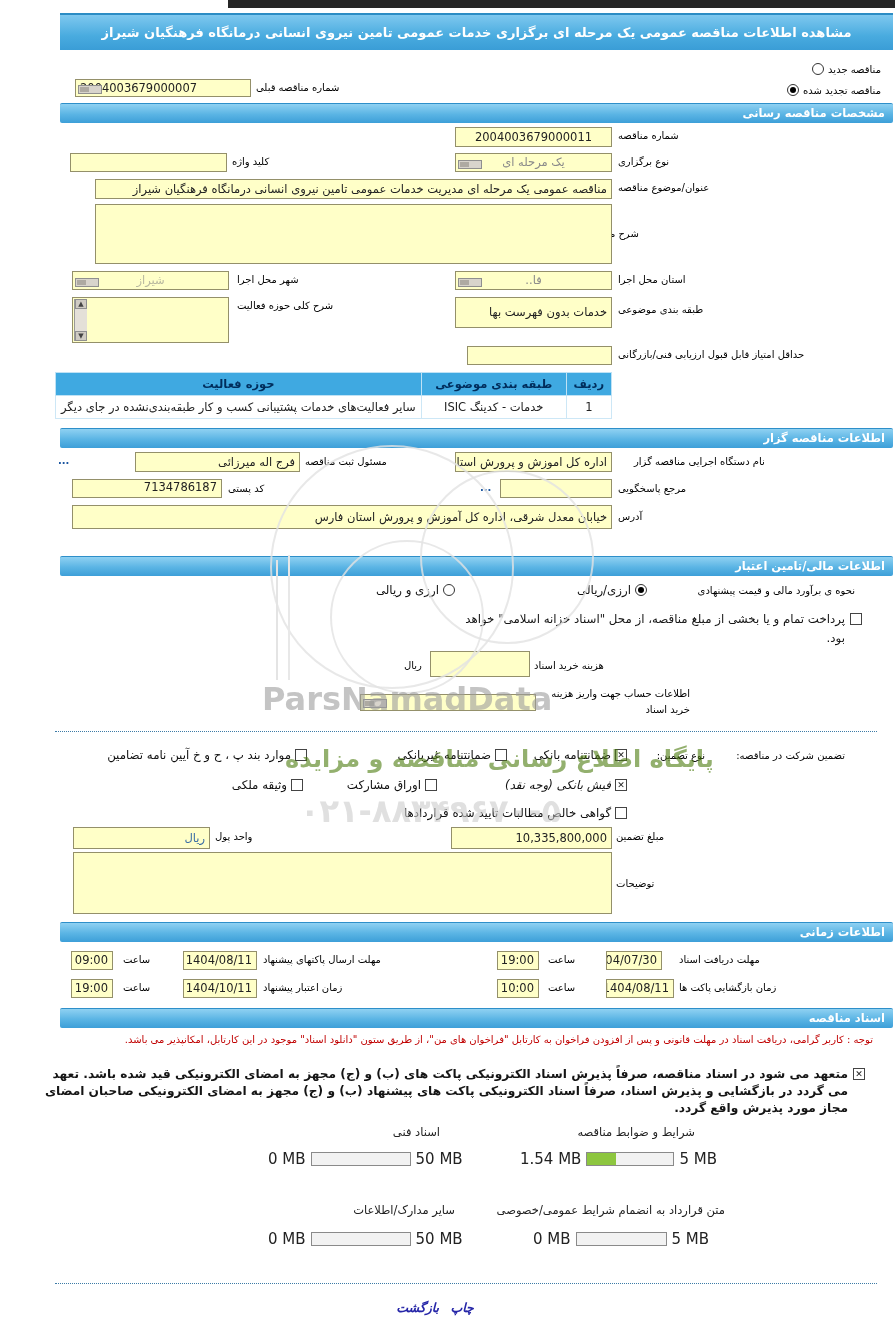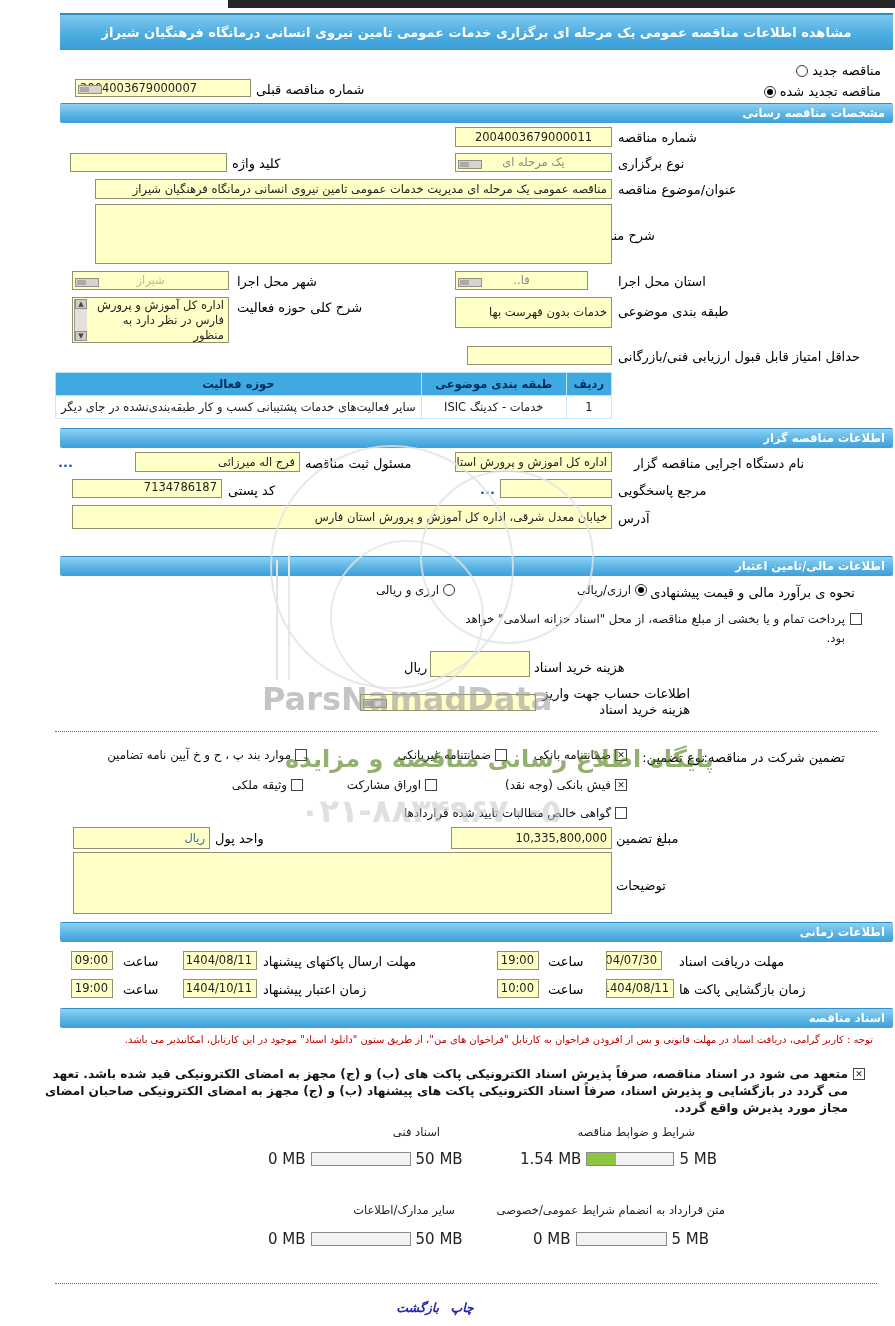--- a/index.html
+++ b/index.html
@@ -12,21 +12,21 @@
        font-size:11.5px;padding:0;}
   .bar span{padding:0 8px;}
   .titlebar{position:absolute;left:60px;top:13px;width:833px;height:35px;line-height:35px;
        background:linear-gradient(to bottom,#7ec8ef 0%,#49abdf 60%,#3a9dd6 100%);
        border-top:2px solid #2b8cc4;color:#fff;font-weight:bold;font-size:13px;text-align:center;}
   .fld{position:absolute;background:#ffffc8;border:1px solid #94906a;font-size:11.5px;
        color:#222;padding:0 4px;overflow:hidden;white-space:nowrap;box-sizing:border-box;}
   .fld.c{text-align:center;} .fld.l{text-align:left;direction:ltr;} .fld.r{text-align:right;}
   .fld.faint{color:#8a8a8a;}
   .ta{white-space:normal;line-height:15px;}
-  .lbl{position:absolute;white-space:nowrap;font-size:13px;color:#000;}
+  .lbl{position:absolute;white-space:nowrap;font-size:10px;color:#000;}
   .dd-handle{position:absolute;left:2px;bottom:2px;width:24px;height:9px;background:#d8d4cc;
        border:1px solid #8f8f8f;box-sizing:border-box;}
   .dd-handle:before{content:"";position:absolute;left:1px;top:1px;width:9px;height:5px;background:#aeaaa2;}
   .vscroll{position:absolute;left:1px;top:1px;bottom:1px;width:12px;background:#e4e0d8;
        border-left:1px solid #999;font-size:7px;color:#444;text-align:center;line-height:9px;}
   .vscroll .a1{position:absolute;top:0;left:0;right:0;height:10px;background:#cfcbc3;border:1px solid #8f8f8f;box-sizing:border-box;}
   .vscroll .a2{position:absolute;bottom:0;left:0;right:0;height:10px;background:#cfcbc3;border:1px solid #8f8f8f;box-sizing:border-box;}
   .rdo{display:inline-block;width:12px;height:12px;border:1px solid #333;border-radius:50%;
        background:#fff;vertical-align:middle;box-sizing:border-box;position:relative;flex:none;}
   .rdo.on:after{content:"";position:absolute;left:2px;top:2px;width:6px;height:6px;border-radius:50%;background:#000;}
@@ -88,35 +88,34 @@
   <div class="lbl" style="left:232px;top:156px;">کلید واژه</div>
   <div class="fld" style="left:70px;top:153px;width:157px;height:19px;"></div>
 
   <div class="lbl" style="left:618px;top:182px;">عنوان/موضوع مناقصه</div>
   <div class="fld r" style="left:95px;top:179px;width:517px;height:20px;line-height:18px;">مناقصه عمومی یک مرحله ای مدیریت خدمات عمومی تامین نیروی انسانی درمانگاه فرهنگیان شیراز</div>
 
   <div class="lbl" style="left:585px;top:228px;">شرح مناقصه</div>
   <div class="fld ta" style="left:95px;top:204px;width:517px;height:60px;"></div>
 
   <div class="lbl" style="left:618px;top:274px;">استان محل اجرا</div>
-  <div class="fld c faint" style="left:455px;top:271px;width:133px;height:19px;line-height:17px;">
+  <div class="fld c faint" style="left:455px;top:271px;width:157px;height:19px;line-height:17px;">
     <span>فا..</span>
     <span class="dd-handle"></span>
   </div>
   <div class="lbl" style="left:237px;top:274px;">شهر محل اجرا</div>
   <div class="fld c" style="left:72px;top:271px;width:157px;height:19px;line-height:17px;color:#b9b9a0;">
     <span>شیراز</span>
     <span class="dd-handle"></span>
   </div>
 
   <div class="lbl" style="left:618px;top:304px;">طبقه بندی موضوعی</div>
   <div class="fld r" style="left:455px;top:297px;width:157px;height:31px;line-height:29px;">خدمات بدون فهرست بها</div>
   <div class="lbl" style="left:237px;top:300px;">شرح کلی حوزه فعالیت</div>
   <div class="fld ta r" style="left:72px;top:297px;width:157px;height:46px;padding-left:16px;">
-    <span>اداره کل آموزش و پرورش فارس در نظر دارد به منظور</span>
     <span class="vscroll">
         <span class="a1">▲</span>
         <span class="a2">▼</span>
       </span>
   </div>
 
   <div class="lbl" style="left:618px;top:349px;">حداقل امتیاز قابل قبول ارزیابی فنی/بازرگانی</div>
   <div class="fld" style="left:467px;top:346px;width:145px;height:19px;"></div>
 
   <div class="abs" style="left:55px;top:372px;">
@@ -188,21 +187,21 @@
     <span>ضمانتنامه بانکی</span>
   </div>
   <div class="grp" style="right:388px;top:748px;">
     <span class="cb"></span>
     <span>ضمانتنامه غیربانکی</span>
   </div>
   <div class="grp" style="right:588px;top:748px;">
     <span class="cb"></span>
     <span>موارد بند پ ، ح و خ آیین نامه تضامین</span>
   </div>
-  <div class="grp" style="right:268px;top:778px;">
+  <div class="grp" style="right:268px;top:778px;font-style:italic;">
     <span class="cb on"></span>
     <span>فیش بانکی (وجه نقد)</span>
   </div>
   <div class="grp" style="right:458px;top:778px;">
     <span class="cb"></span>
     <span>اوراق مشارکت</span>
   </div>
   <div class="grp" style="right:592px;top:778px;">
     <span class="cb"></span>
     <span>وثیقه ملکی</span>

